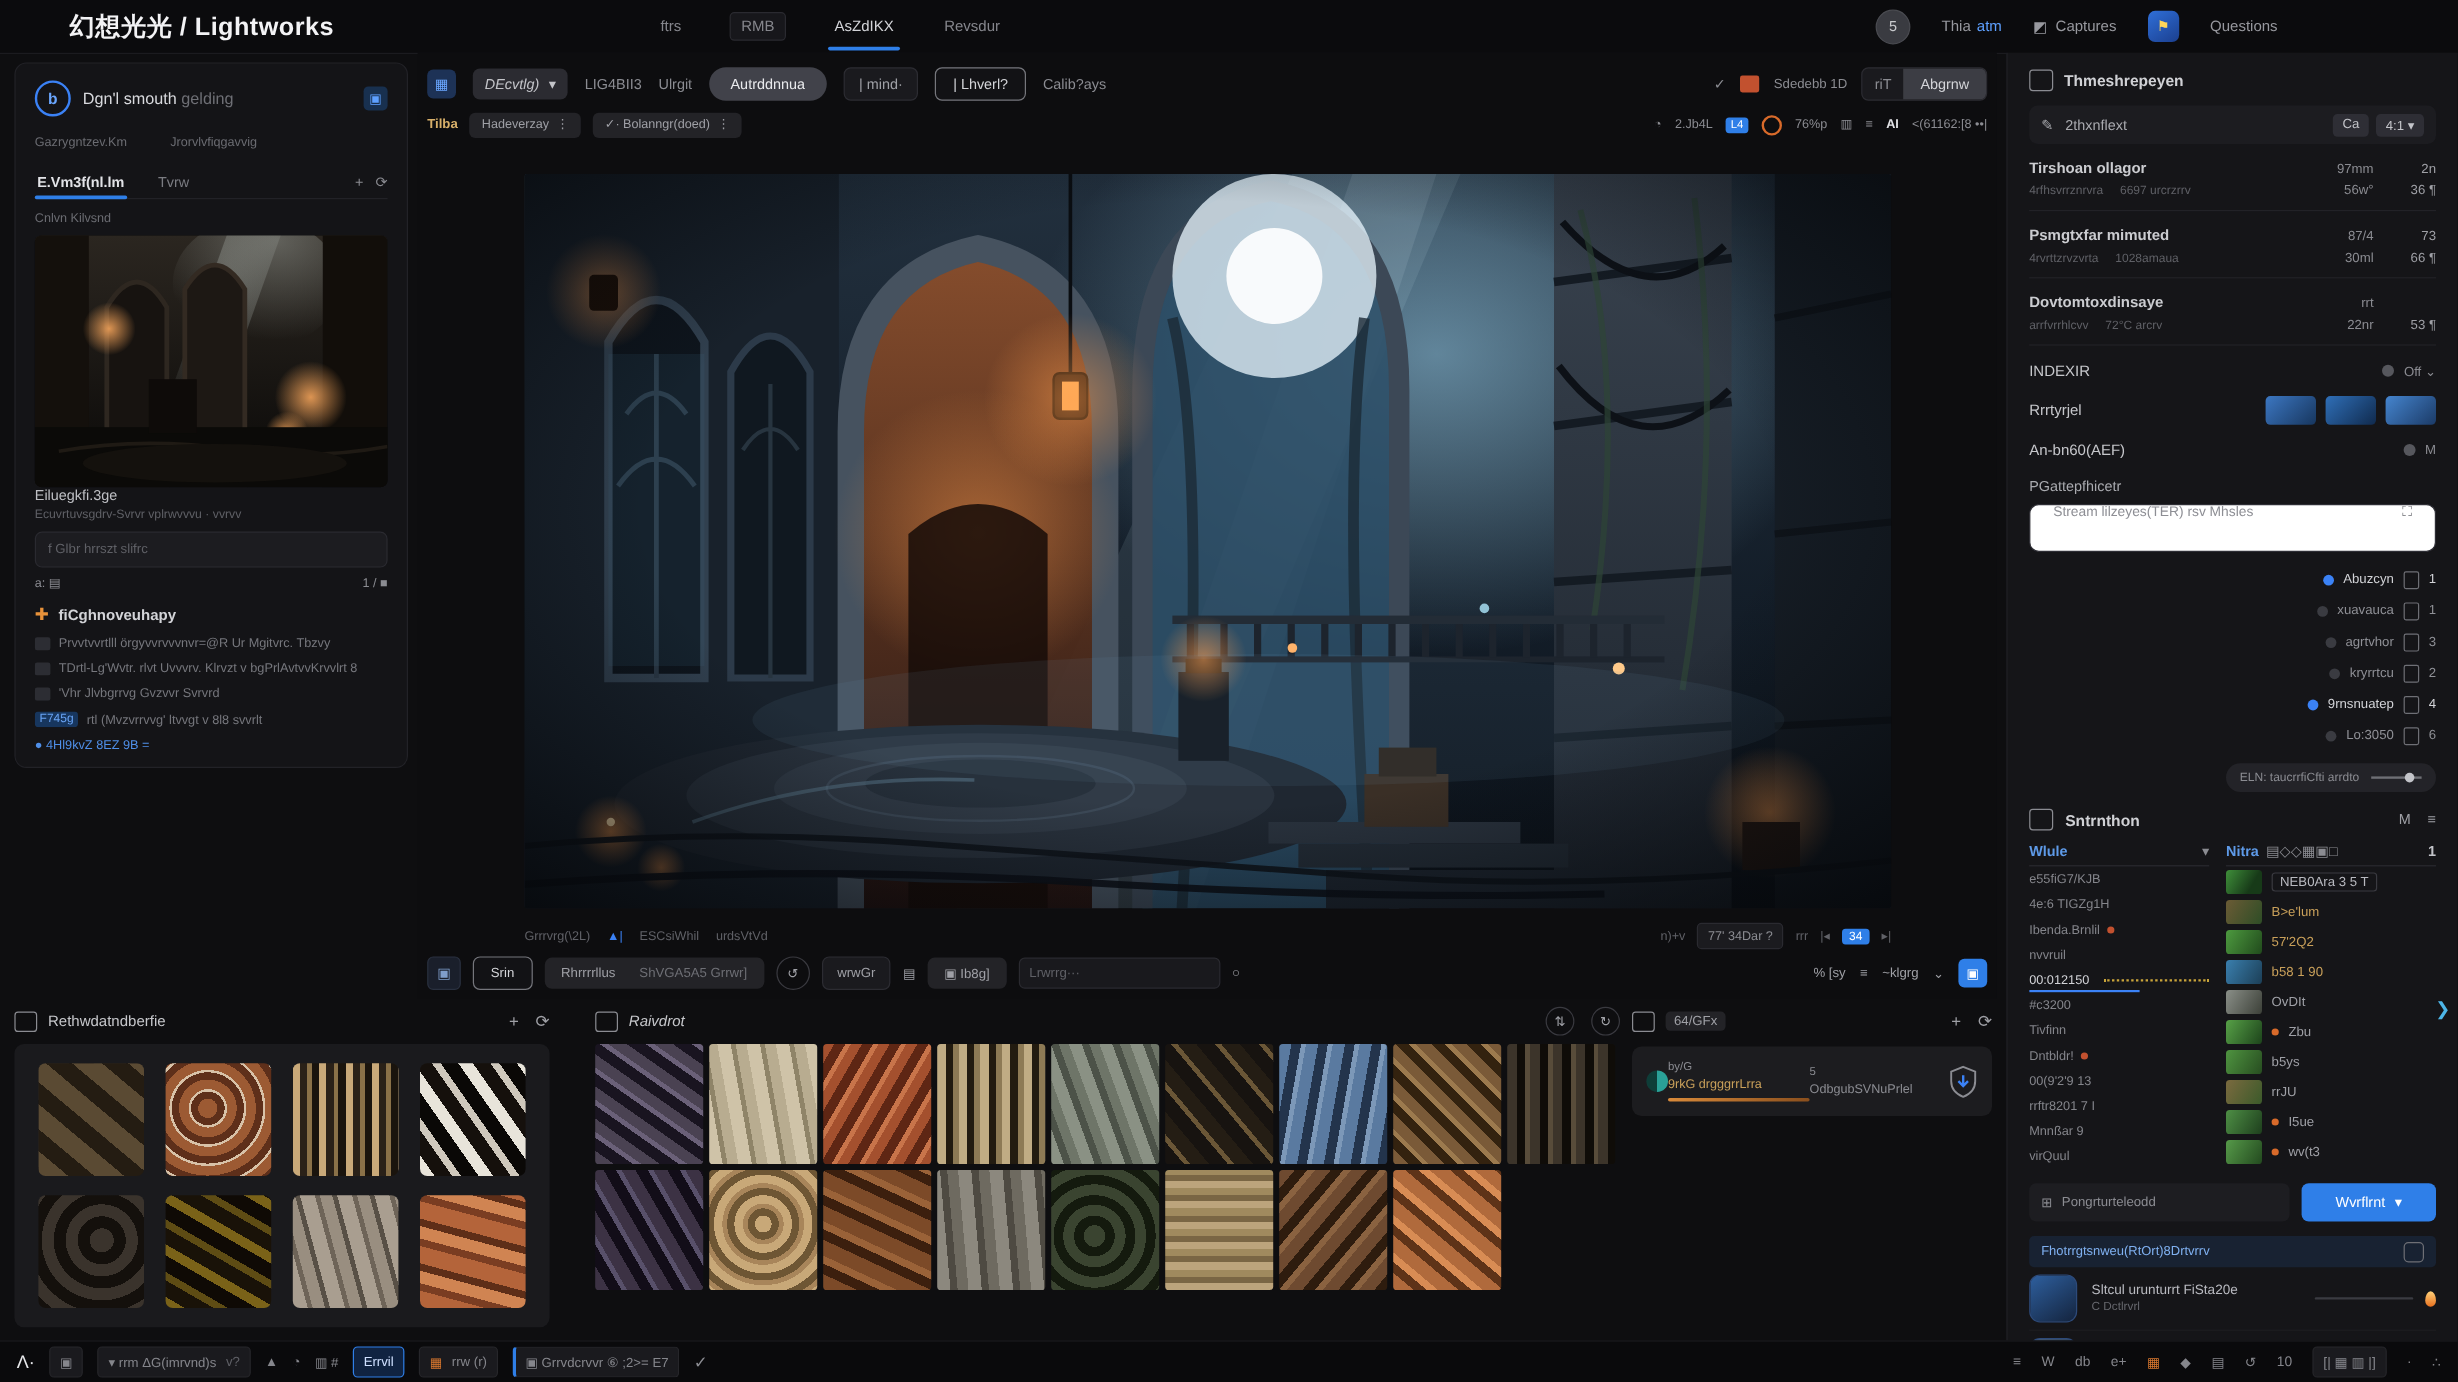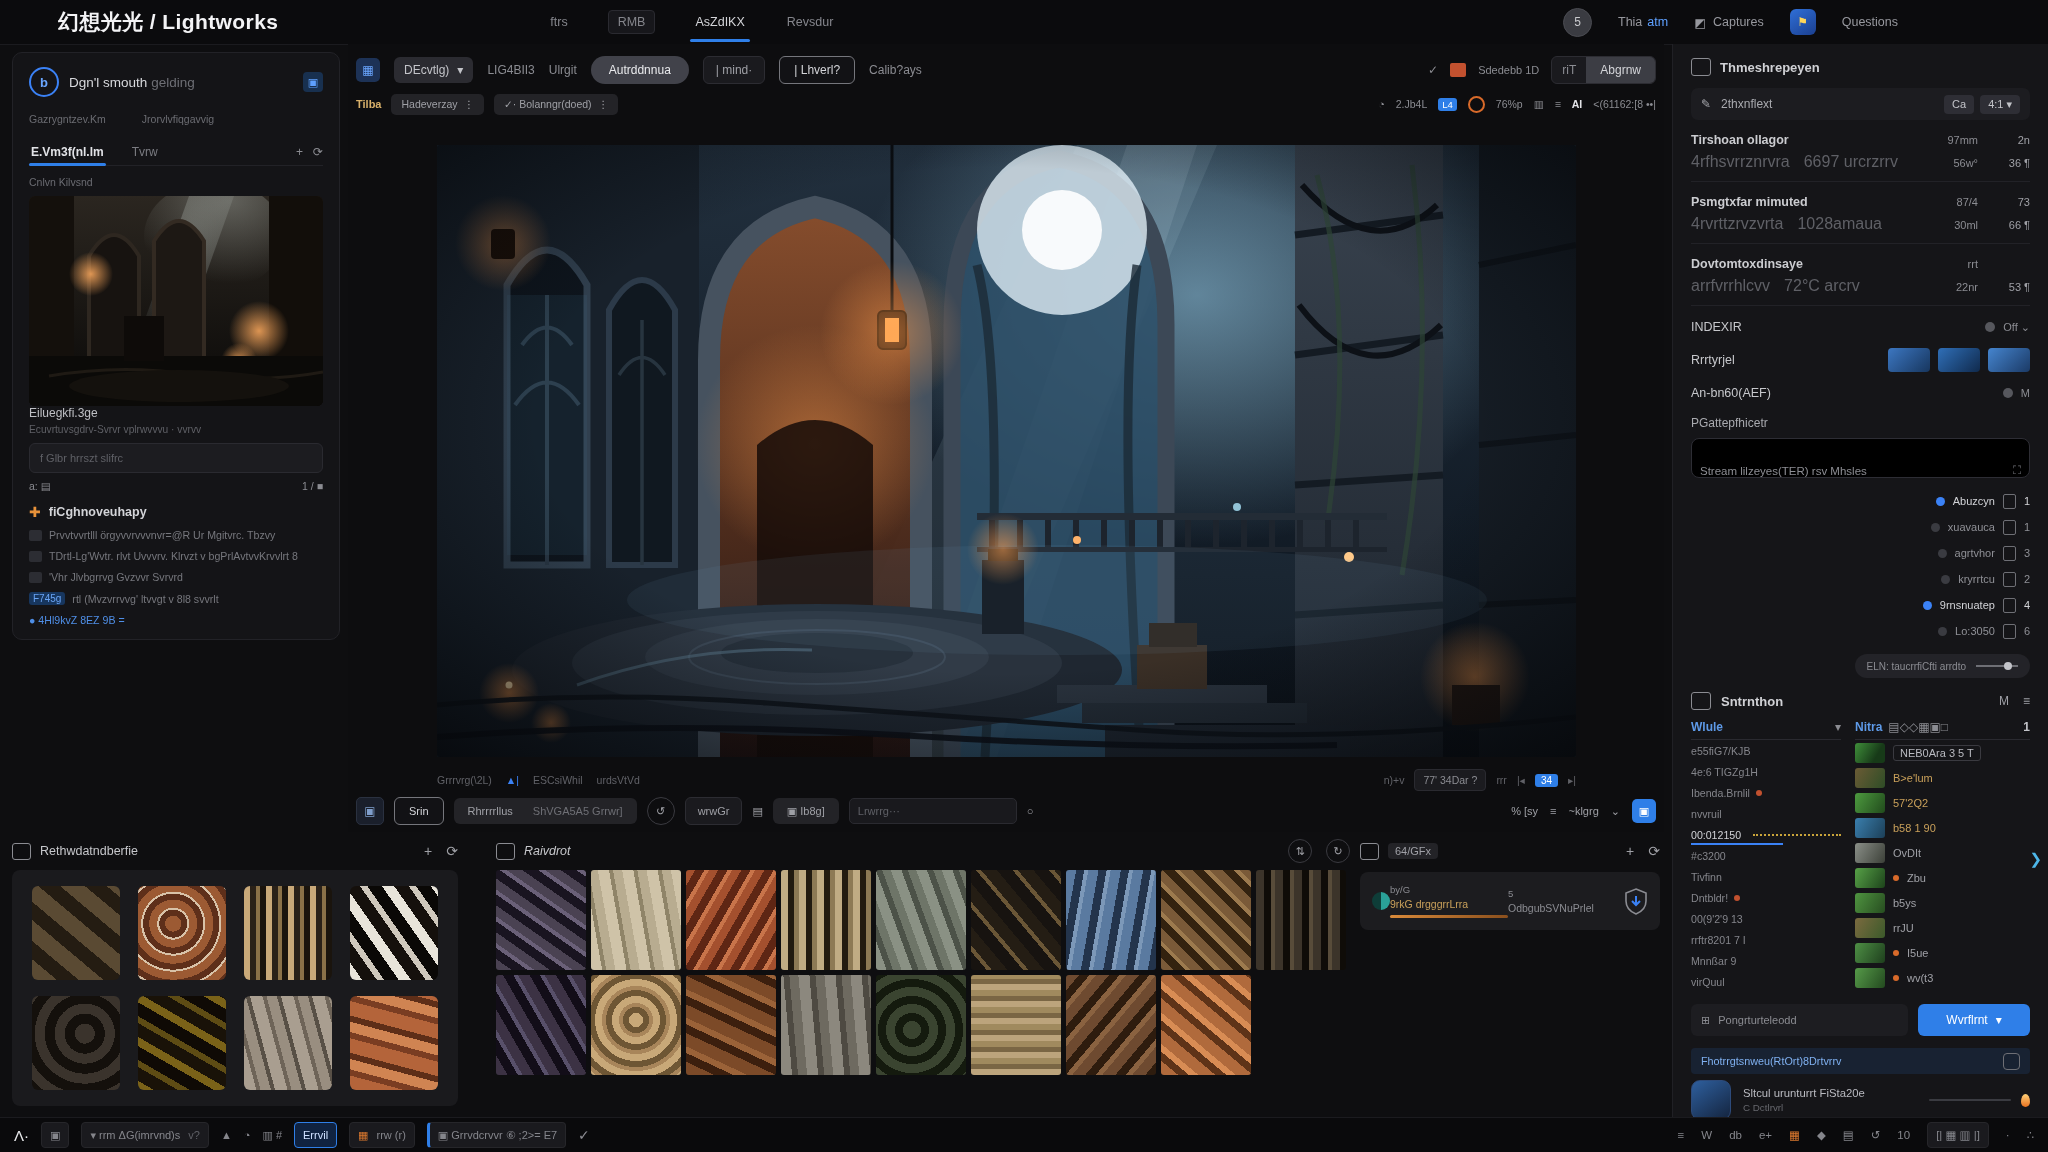--- a/index.html
+++ b/index.html
@@ -45,21 +45,21 @@
   .lp-grouptitle{font-size:12.5px;font-weight:bold;color:#d3d4d8;}
   .lp-row{margin-top:9px;font-size:10.6px;color:#76777d;gap:7px;white-space:nowrap;overflow:hidden;}
   .lp-row .ric{width:13px;height:11px;border-radius:2px;background:#2c2d33;flex:0 0 auto;}
   .lp-badge{background:#17365e;color:#69a4f5;border-radius:3px;padding:1px 4px;font-size:10px;}
   .lp-row.bluerow{color:#4f8fe8;}
 
   
   .vp-wrap{left:348px;top:44px;width:1316px;height:788px;background:#0d0d0f;}
   .vp-toolbar{position:absolute;left:8px;top:10px;right:8px;height:32px;display:flex;align-items:center;gap:14px;font-size:12px;color:#8b8c92;}
   .chip-icon{width:24px;height:24px;border-radius:5px;background:#1d3256;color:#6aa6ff;font-size:12px;display:flex;align-items:center;justify-content:center;}
-  .dd{background:#2b2b31;border-radius:6px;height:26px;padding:0 10px;color:#c3c4c9;display:flex;align-items:center;gap:8px;}
+  .dd{background:#2b2b31;border-radius:6px;height:26px;padding:0 10px;color:#c3c4c9;display:flex;align-items:center;gap:8px;font-style:italic;}
   .pill-sel{background:#41424a;border-radius:15px;height:28px;padding:0 18px;color:#e9eaed;display:flex;align-items:center;}
   .btn-dk{background:#1a1a1e;border:1px solid #2c2c32;border-radius:6px;height:26px;padding:0 12px;display:flex;align-items:center;color:#9fa0a6;}
   .btn-ol{background:#121215;border:1px solid #75767c;border-radius:6px;height:26px;padding:0 14px;display:flex;align-items:center;color:#d3d4d8;}
   .vp-tb-right{margin-left:auto;display:flex;align-items:center;gap:12px;}
   .redgrid{width:16px;height:14px;background:#c2512f;border-radius:2px;display:inline-block;}
   .seg{background:#1a1a1e;border:1px solid #2c2c32;border-radius:6px;height:26px;display:flex;overflow:hidden;}
   .seg .s1{padding:0 10px;display:flex;align-items:center;color:#8b8c92;}
   .seg .s2{padding:0 14px;display:flex;align-items:center;background:#3c3d44;color:#d3d4d8;}
   .vp-tabrow{position:absolute;left:8px;top:48px;right:8px;height:24px;display:flex;align-items:center;gap:10px;font-size:10.5px;color:#8b8c92;}
   .ttl-orange{color:#d8b06a;font-weight:bold;font-size:11px;}
@@ -85,29 +85,29 @@
   
   .rightpanel{left:1672px;top:44px;width:376px;height:1108px;background:#151518;border-left:1px solid #202025;padding:14px 18px;box-sizing:border-box;}
   .rp-h{gap:9px;font-size:13px;color:#d0d1d5;font-weight:bold;}
   .rp-hicon{width:18px;height:16px;border:1.5px solid #8b8c92;border-radius:3px;}
   .rp-search{margin-top:12px;height:32px;background:#1c1c20;border-radius:7px;display:flex;align-items:center;padding:0 10px;gap:10px;font-size:12px;color:#a9aaaf;}
   .rp-search .btns{margin-left:auto;display:flex;gap:6px;}
   .rp-sbtn{background:#2e2e35;border-radius:4px;padding:3px 8px;font-size:11px;color:#c3c4c9;}
   .rp-group{margin-top:13px;border-bottom:1px solid #222227;padding-bottom:10px;}
   .rp-grow{display:flex;align-items:baseline;}
   .rp-glabel{font-size:12.5px;font-weight:bold;color:#cbccd0;flex:1;}
-  .rp-gsub{font-size:16px;color:#5f6066;flex:1;display:flex;gap:14px;}
+  .rp-gsub{font-size:10px;color:#5f6066;flex:1;display:flex;gap:14px;}
   .rp-v1{width:58px;text-align:right;font-size:11px;color:#8b8c92;}
   .rp-v2{width:52px;text-align:right;font-size:11px;color:#9fa0a6;}
   .rp-line{display:flex;align-items:center;margin-top:14px;}
   .rp-llabel{font-size:12.5px;color:#c6c7cb;flex:1;}
   .toggle-dot{width:10px;height:10px;border-radius:50%;background:#56575d;margin-right:8px;}
   .rate-thumb{width:42px;height:24px;border-radius:4px;margin-left:8px;}
   .rp-outlabel{margin-top:16px;font-size:12px;color:#a9aaaf;}
-  .rp-bigin{margin-top:8px;height:38px;background:#000000;border:1px solid #2d2d34;border-radius:8px;display:flex;align-items:flex-end;padding:0 8px;font-size:11.5px;color:#8d8e94;}
+  .rp-bigin{margin-top:8px;height:38px;background:#ffffff;border:1px solid #2d2d34;border-radius:8px;display:flex;align-items:flex-start;padding:0 19px;font-size:11.5px;color:#8d8e94;}
   .chk{display:flex;align-items:center;justify-content:flex-end;gap:8px;height:26px;font-size:11px;color:#8f9096;}
   .chk .dot{width:9px;height:9px;border-radius:50%;background:#3a3b41;}
   .chk.on{color:#d2d3d7;}
   .chk.on .dot{background:#3b82f6;}
   .chk .fico{width:11px;height:13px;border:1px solid #6e6f75;border-radius:2px;}
   .rp-sliderrow{display:flex;justify-content:flex-end;margin-top:10px;}
   .rp-sliderpill{background:#232328;border-radius:12px;height:24px;display:flex;align-items:center;gap:10px;padding:0 12px;font-size:10px;color:#8b8c92;}
   .sl-line{width:42px;height:2px;background:#6e6f75;position:relative;}
   .sl-line::after{content:"";position:absolute;right:6px;top:-3px;width:8px;height:8px;border-radius:50%;background:#c3c4c9;}
   .rp-sec{margin-top:14px;display:flex;align-items:center;gap:10px;font-size:13px;font-weight:bold;color:#d0d1d5;}

